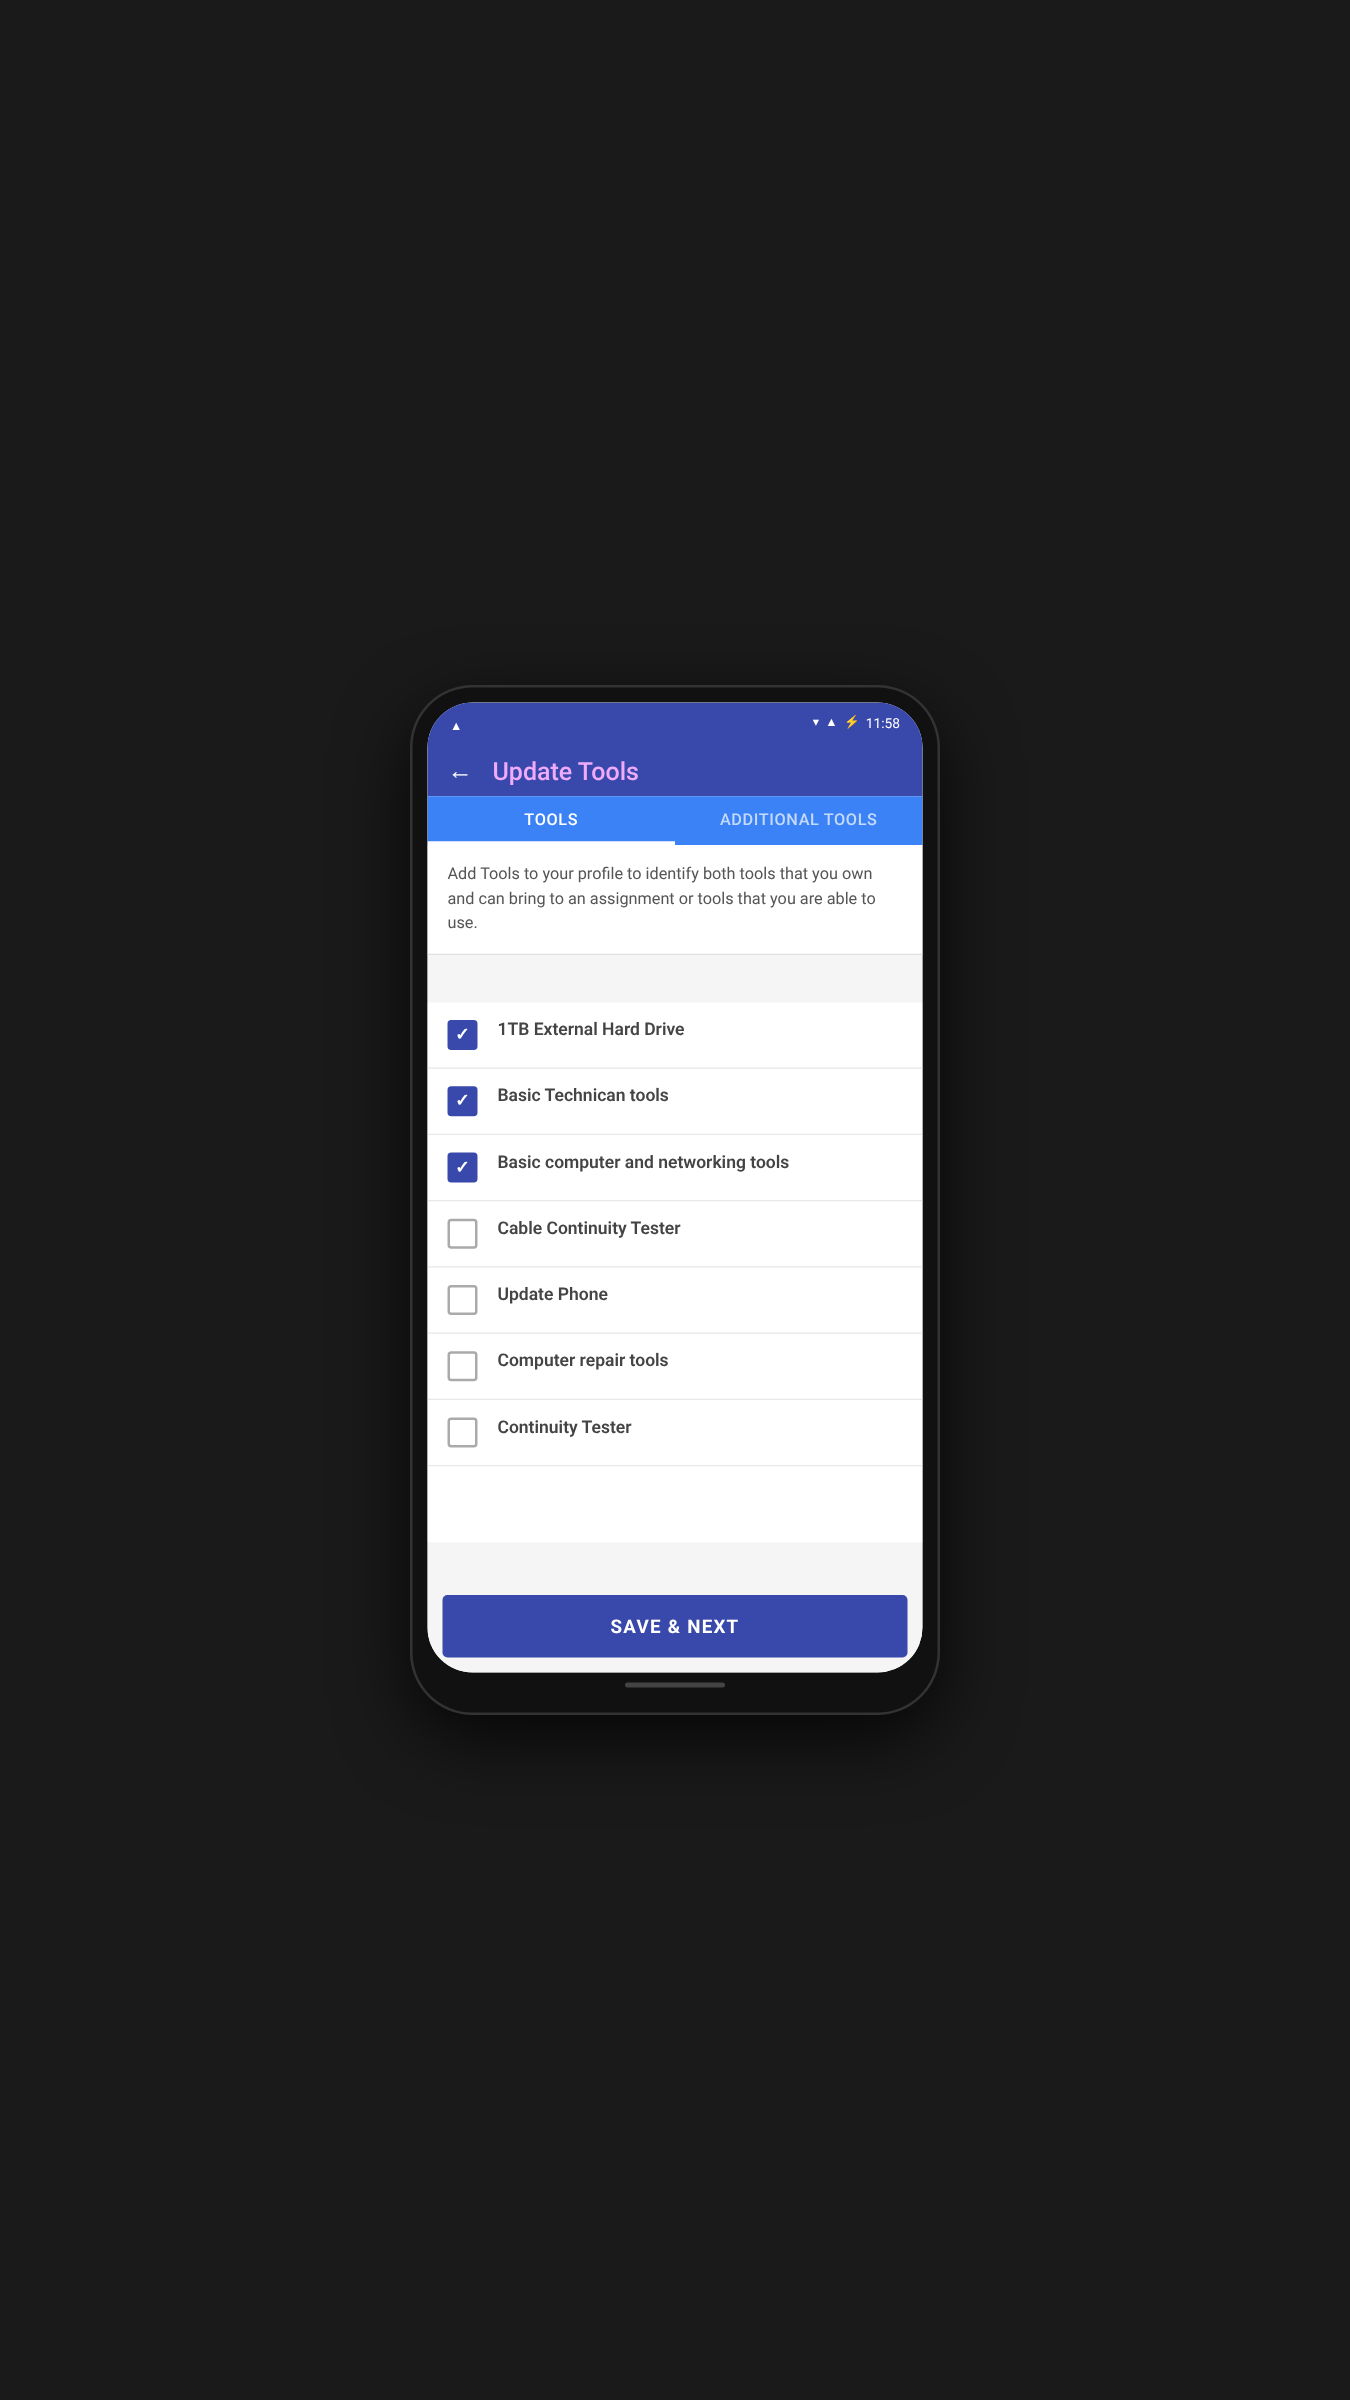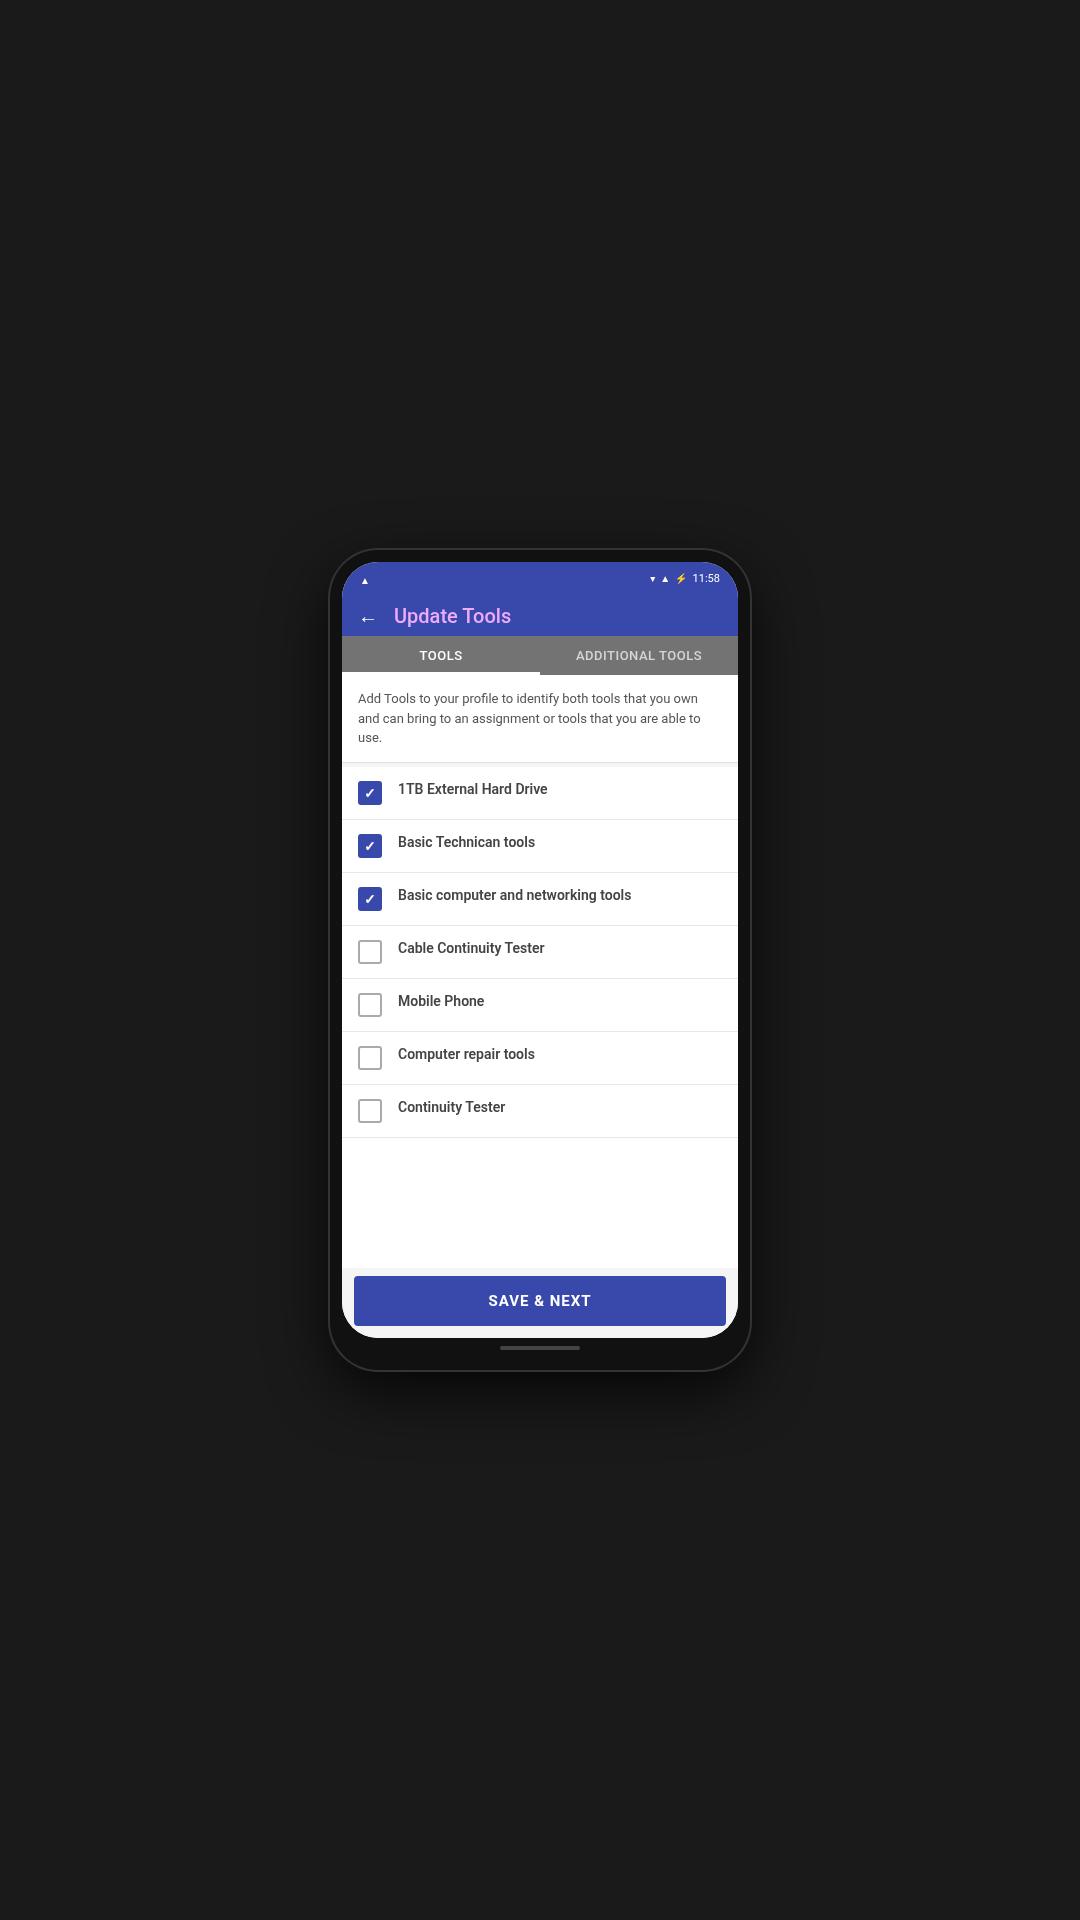--- a/index.html
+++ b/index.html
@@ -75,21 +75,21 @@
     }
 
     .header-title {
       color: #f0abfc;
       font-size: 20px;
       font-weight: 500;
     }
 
     
     .tabs {
-      background: #737373;
+      background: #3b82f6;
       display: flex;
     }
 
     .tab {
       flex: 1;
       text-align: center;
       padding: 12px 8px;
       color: rgba(255,255,255,0.7);
       font-size: 13px;
       font-weight: 500;
@@ -112,20 +112,21 @@
       background: #fff;
     }
 
     
     .content {
       flex: 1;
       background: #f5f5f5;
       overflow-y: auto;
       display: flex;
       flex-direction: column;
+      gap: 34px;
     }
 
     .description {
       background: #fff;
       padding: 14px 16px;
       color: #555;
       font-size: 13px;
       line-height: 1.5;
       border-bottom: 1px solid #e0e0e0;
     }
@@ -256,21 +257,21 @@
           <div class="tool-item">
             <div class="checkbox checked"></div>
             <span class="tool-label">Basic computer and networking tools</span>
           </div>
           <div class="tool-item">
             <div class="checkbox unchecked"></div>
             <span class="tool-label">Cable Continuity Tester</span>
           </div>
           <div class="tool-item">
             <div class="checkbox unchecked"></div>
-            <span class="tool-label">Mobile Phone</span>
+            <span class="tool-label">Update Phone</span>
           </div>
           <div class="tool-item">
             <div class="checkbox unchecked"></div>
             <span class="tool-label">Computer repair tools</span>
           </div>
           <div class="tool-item">
             <div class="checkbox unchecked"></div>
             <span class="tool-label">Continuity Tester</span>
           </div>
         </div>

